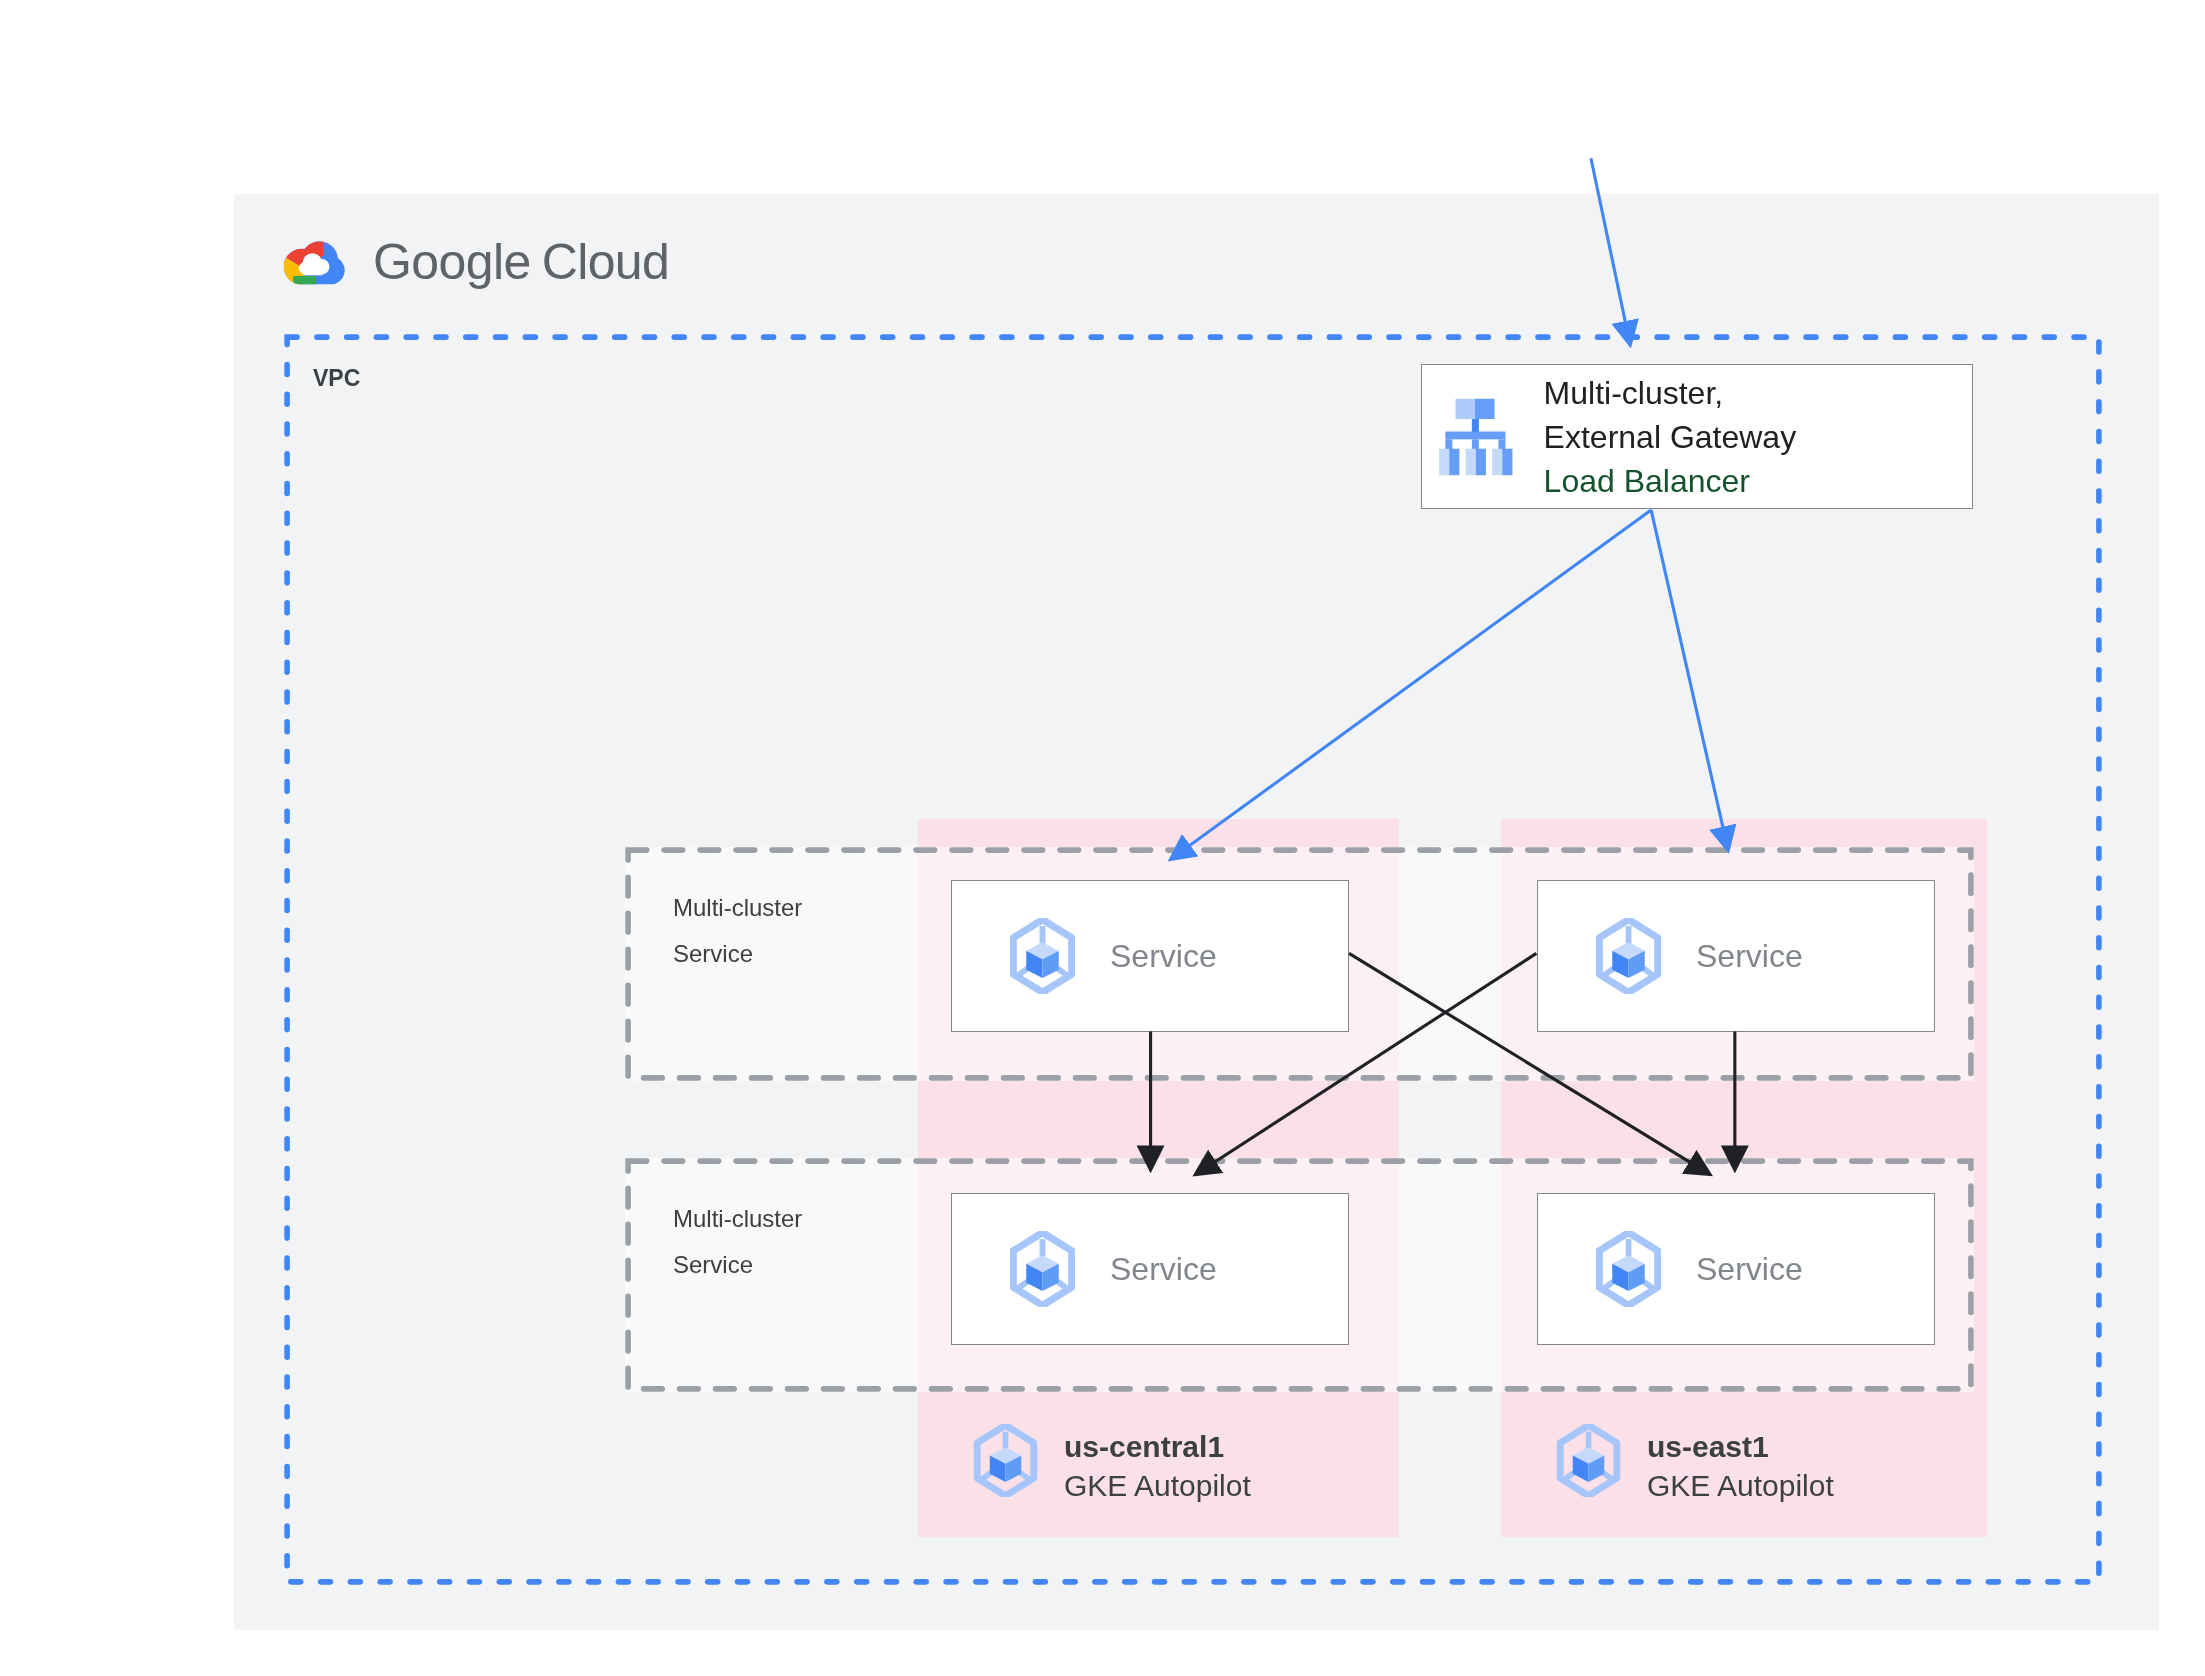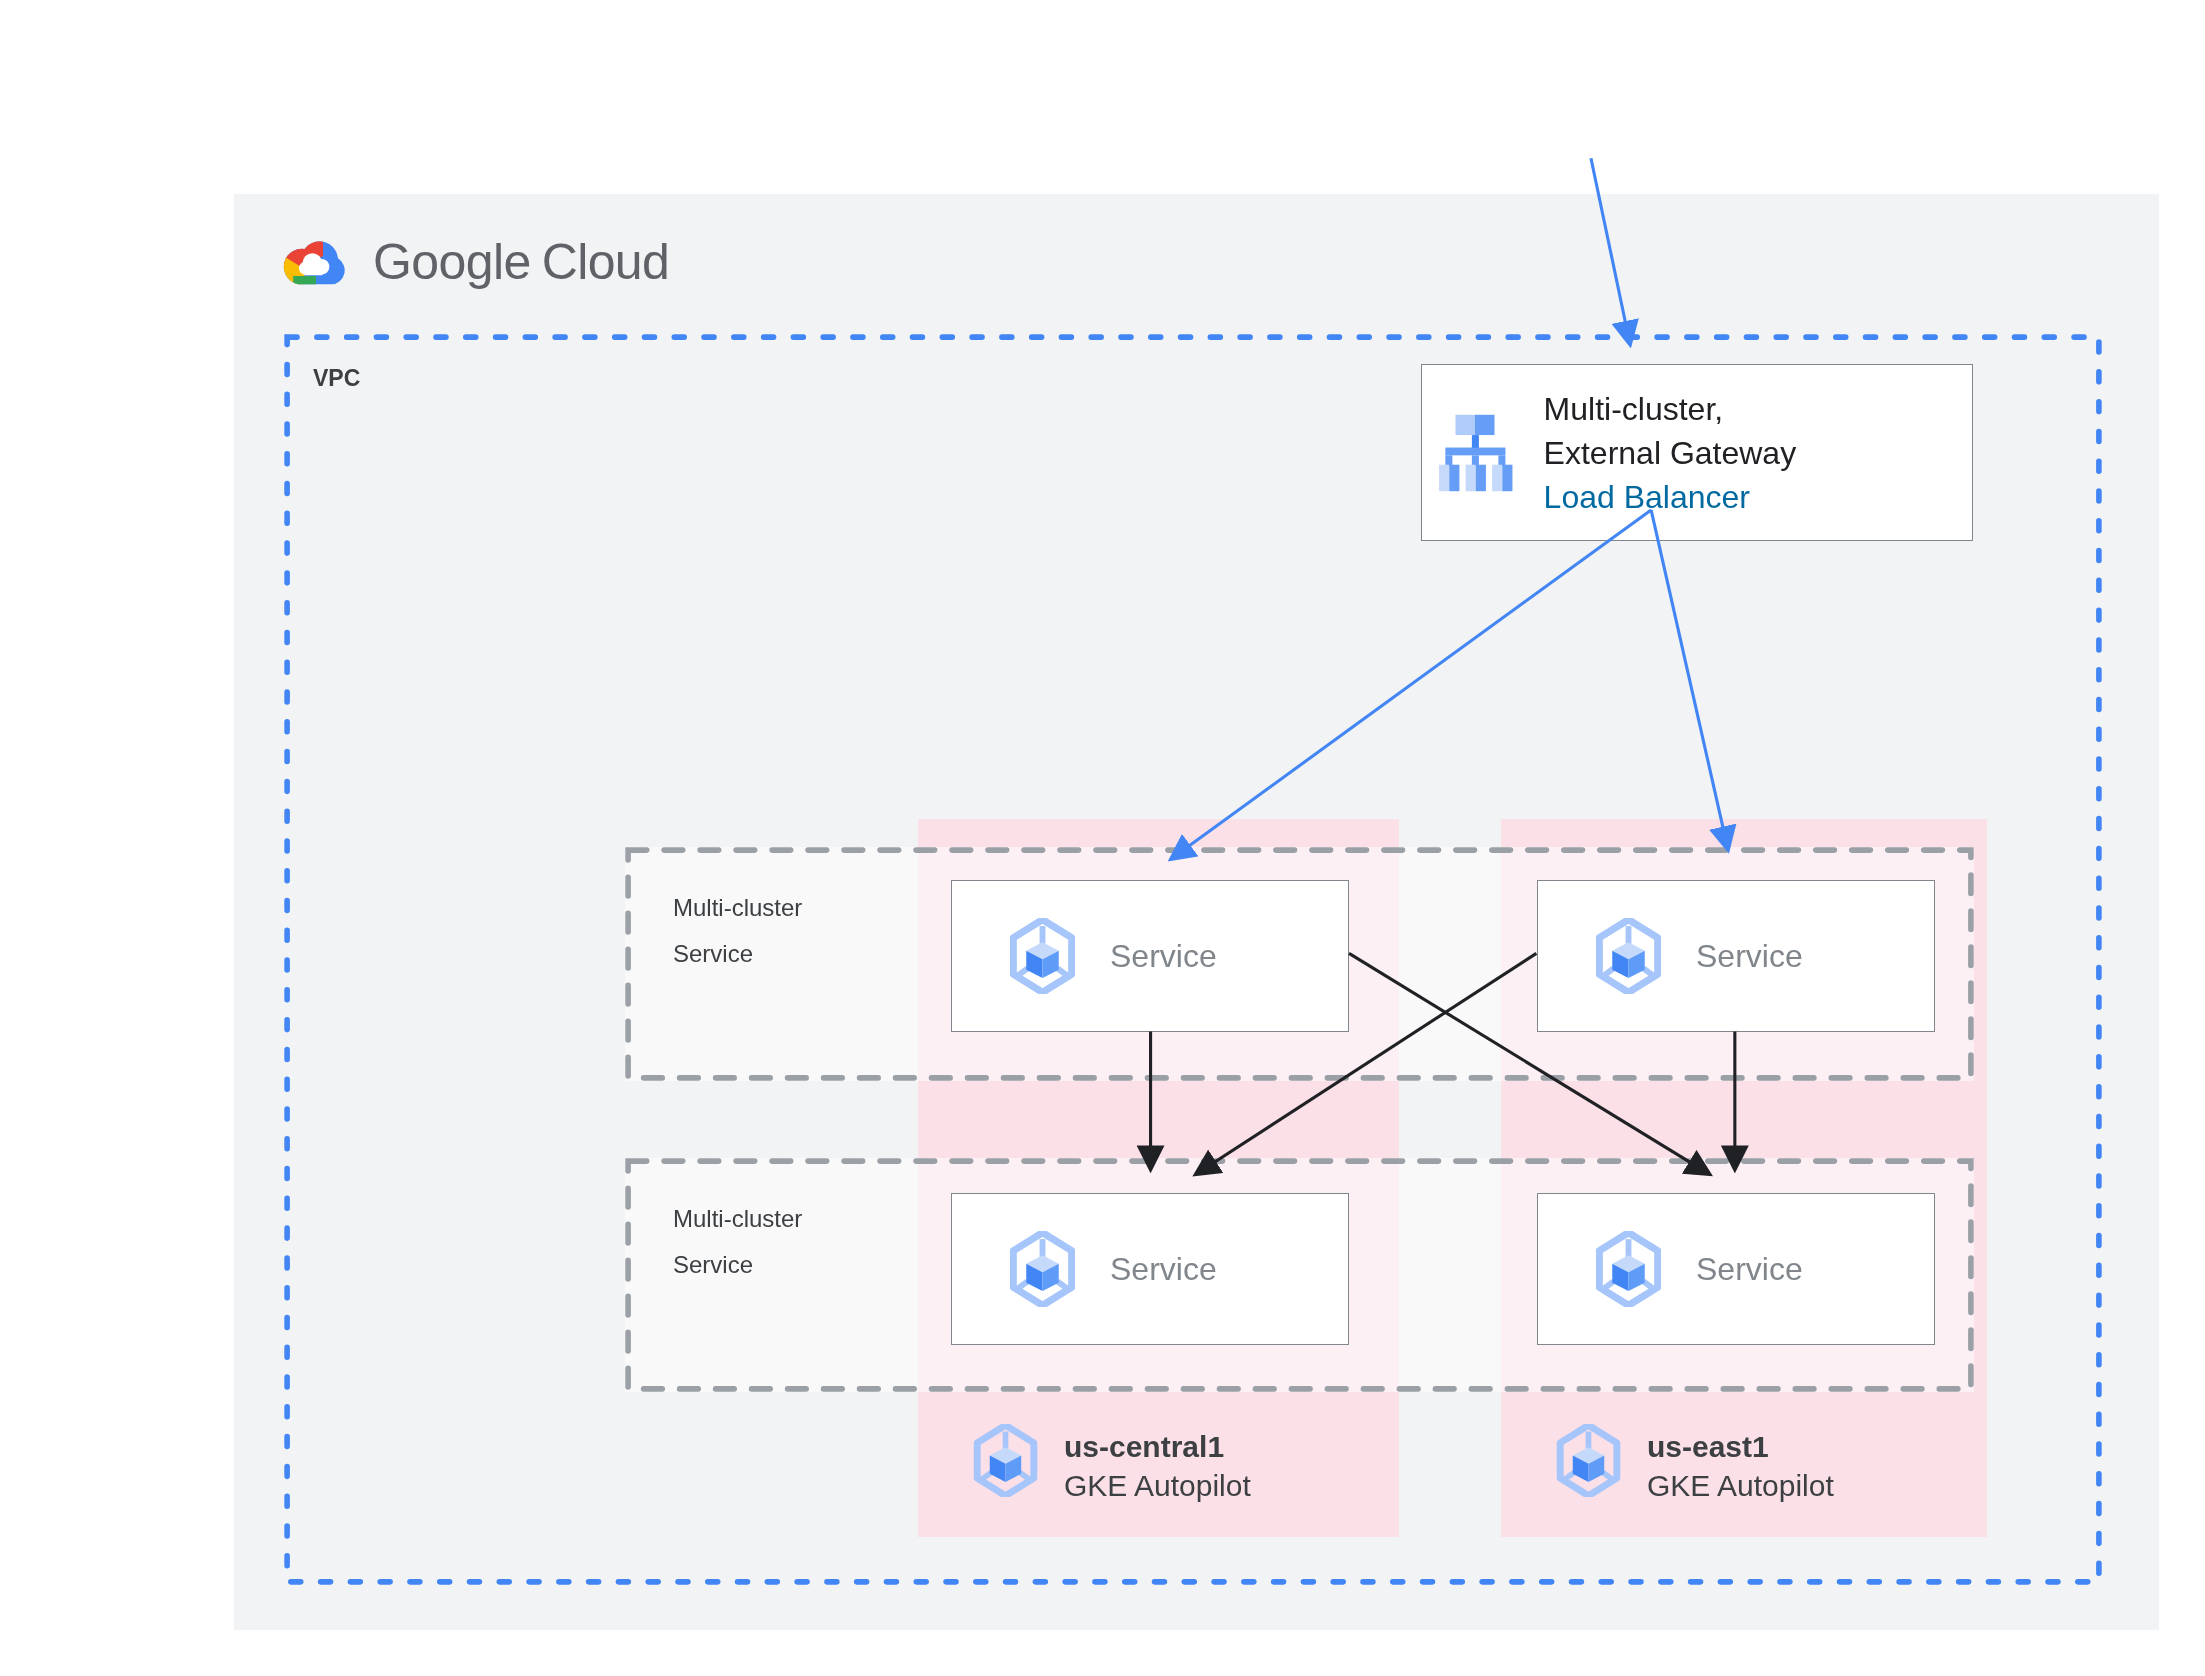--- a/index.html
+++ b/index.html
@@ -26,25 +26,25 @@
   .mcs-label{position:absolute;left:48px;top:38px;font-size:24px;line-height:46px;color:#3c4043;}
   .mcs-label span{display:block;}
   
   .node{background:#ffffff;border:1.2px solid #80868b;box-sizing:border-box;display:flex;align-items:center;}
   .svc{width:398px;height:152px;}
   .svc .gke{width:65px;height:76px;margin-left:58px;flex:0 0 auto;}
   .svc-label{margin-left:35px;font-size:32px;color:#80868b;}
   .svc-tl{left:951px;top:880px;} .svc-tr{left:1537px;top:880px;}
   .svc-bl{left:951px;top:1193px;} .svc-br{left:1537px;top:1193px;}
   
-  .gateway{left:1421px;top:364px;width:552px;height:177px;}
+  .gateway{left:1421px;top:364px;width:552px;height:145px;}
   .gateway .lb-icon{width:78px;height:82px;margin-left:13.6px;flex:0 0 auto;}
   .gw-text{margin-left:30px;font-size:32px;line-height:44px;color:#202124;}
   .gw-text span{display:block;}
-  .gw-text .gw-sub{color:#0369a1;}
+  .gw-text .gw-sub{color:#14532d;}
   
   .client{left:1472px;top:8.7px;width:244px;height:148px;}
   .client .laptop{width:82px;height:76px;margin-left:17.4px;flex:0 0 auto;}
   .client-text{margin-left:18.6px;font-size:32px;line-height:42px;color:#202124;}
   .client-text span{display:block;}
   
   .region{display:flex;align-items:flex-start;}
   .region .gke{width:65px;height:73px;flex:0 0 auto;}
   .region-text{margin-left:26px;margin-top:2.5px;font-size:30px;line-height:39px;color:#3c4043;}
   .region-text .rname{display:block;font-weight:bold;}

